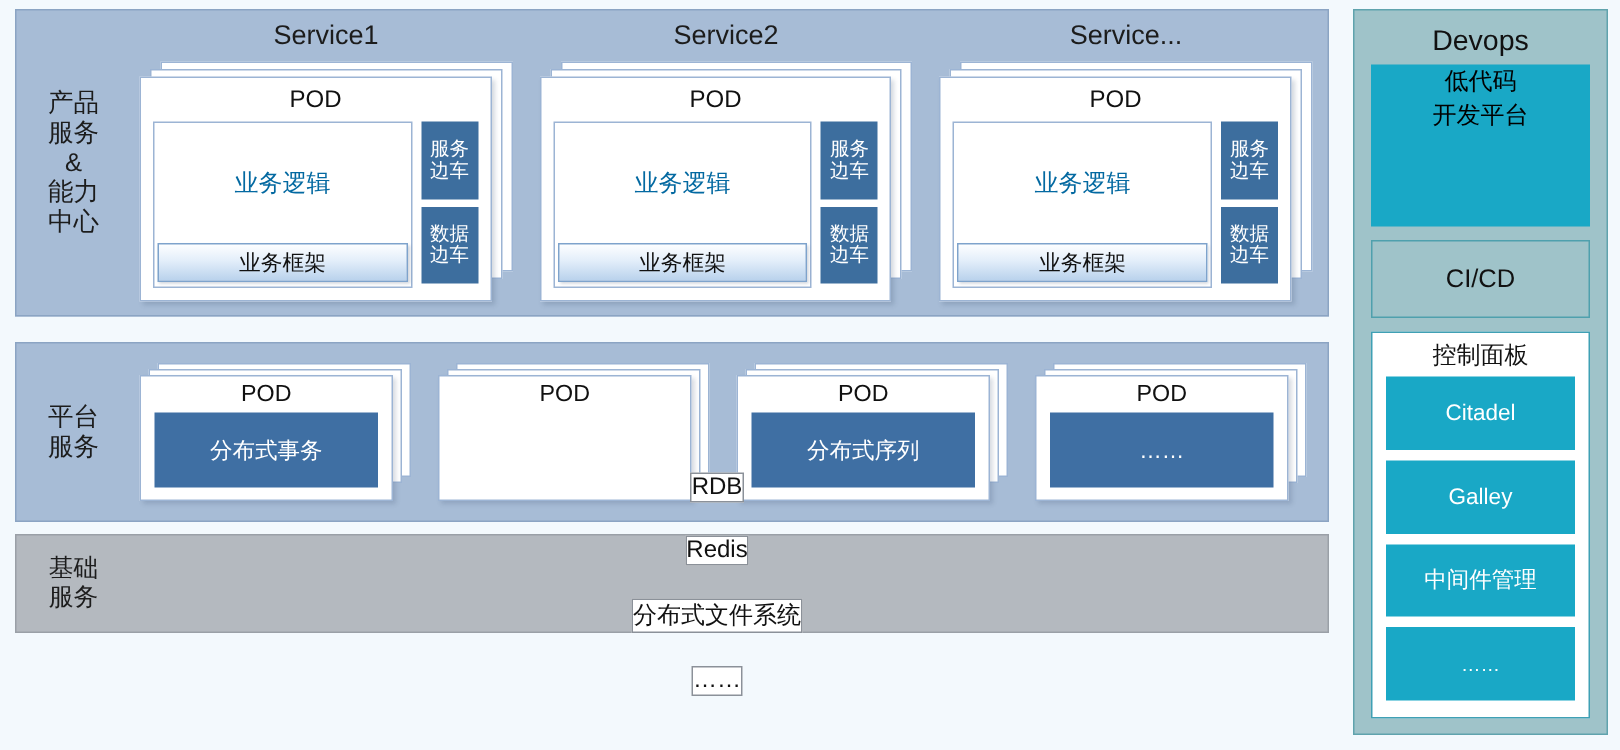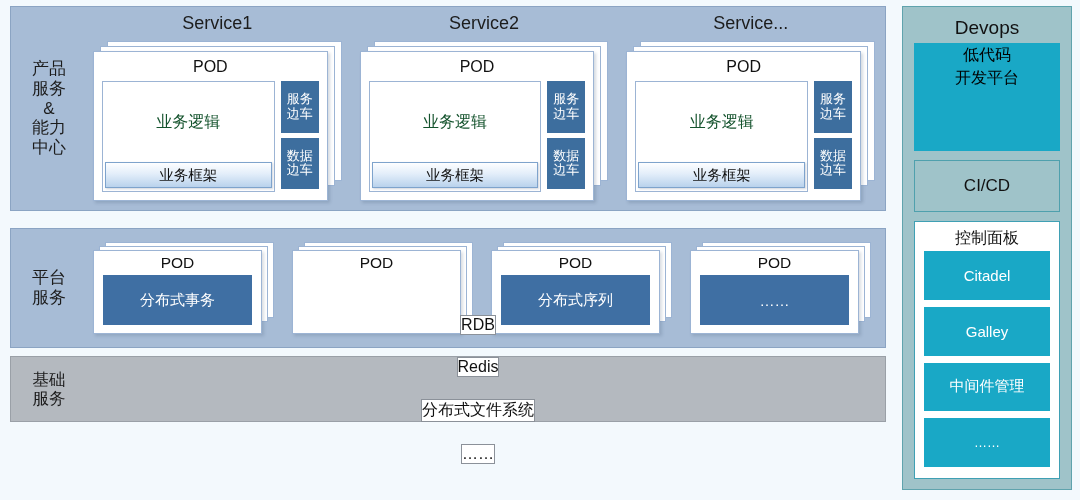--- a/index.html
+++ b/index.html
@@ -139,21 +139,21 @@
     flex: 1 1 auto;
     border: 1px solid #9cb4d4;
     background: #fff;
     display: flex;
     flex-direction: column;
     min-width: 0;
   }
   .biz-logic {
     flex: 1 1 auto;
     display: flex; align-items: center; justify-content: center;
-    font-size: 16px; color: #14532d;
+    font-size: 16px; color: #0369a1;
   }
   .biz-frame {
     flex: 0 0 26px;
     margin: 0 2px 3px 2px;
     border: 1px solid #7ea3cc;
     background: linear-gradient(to bottom, #fdfeff 0%, #e3eefa 45%, #b9d2ec 100%);
     display: flex; align-items: center; justify-content: center;
     font-size: 14.5px; color: #111;
     box-shadow: 1px 1px 2px rgba(60,80,110,.25);
   }

